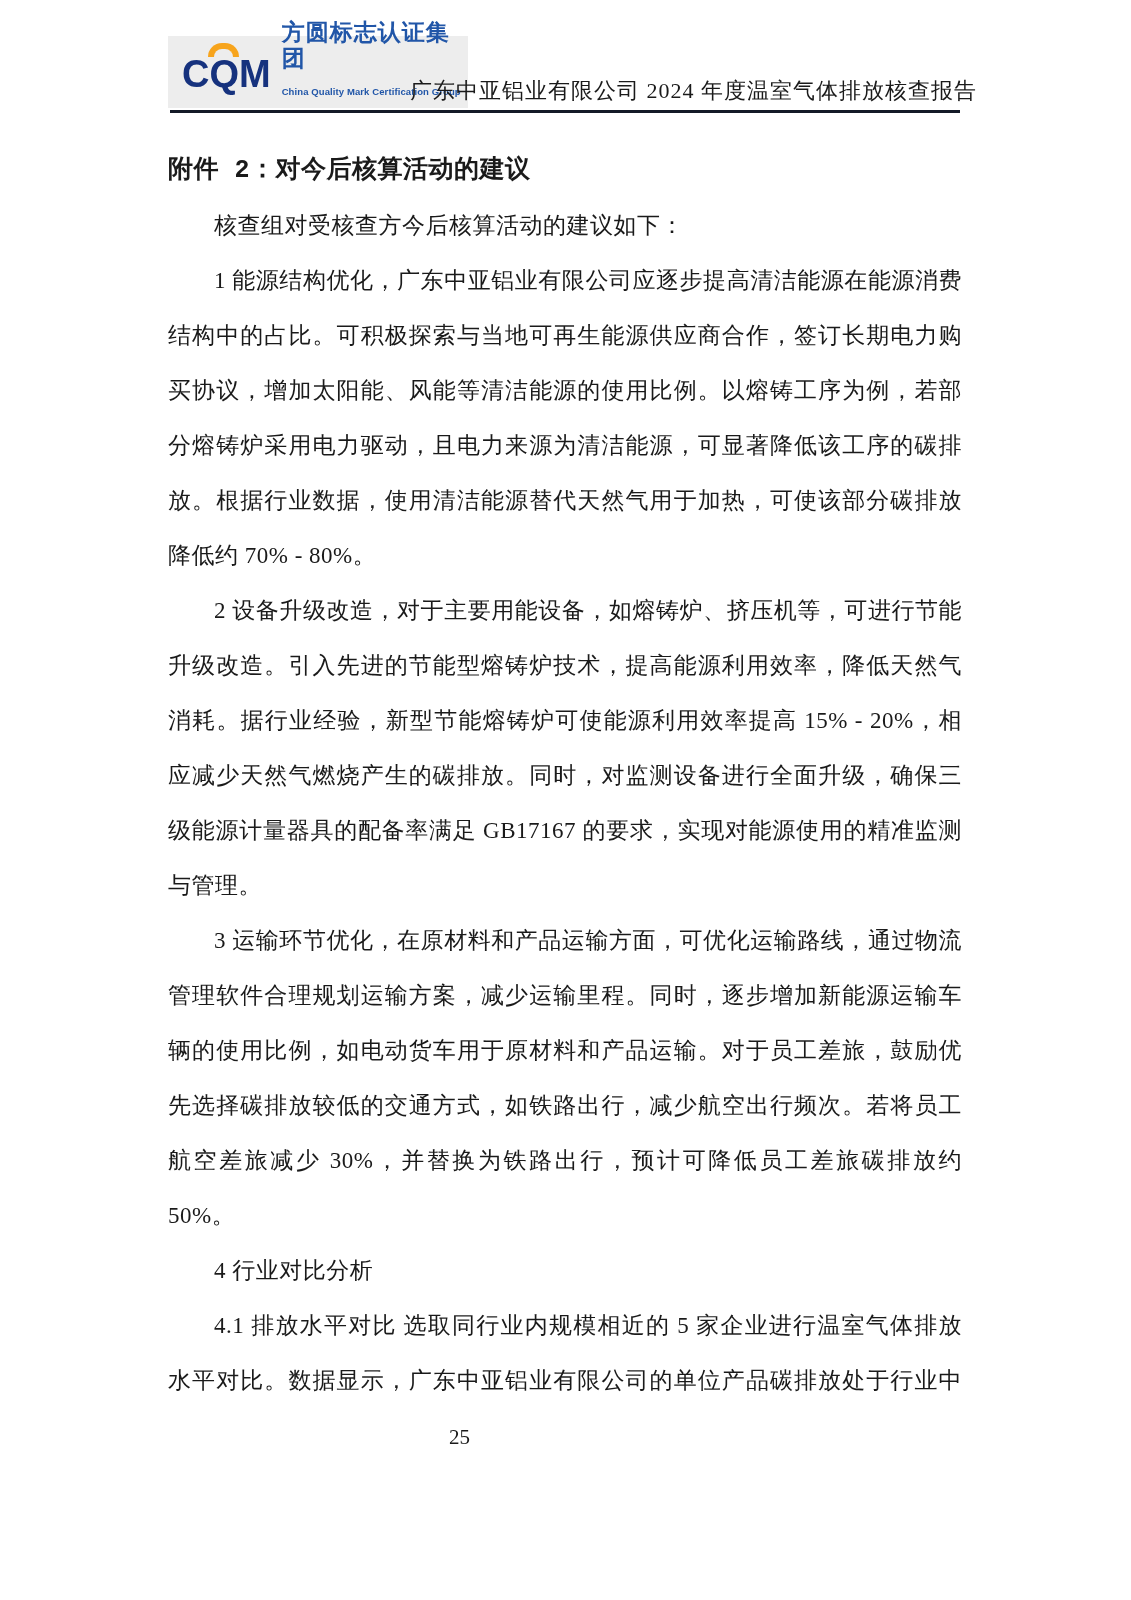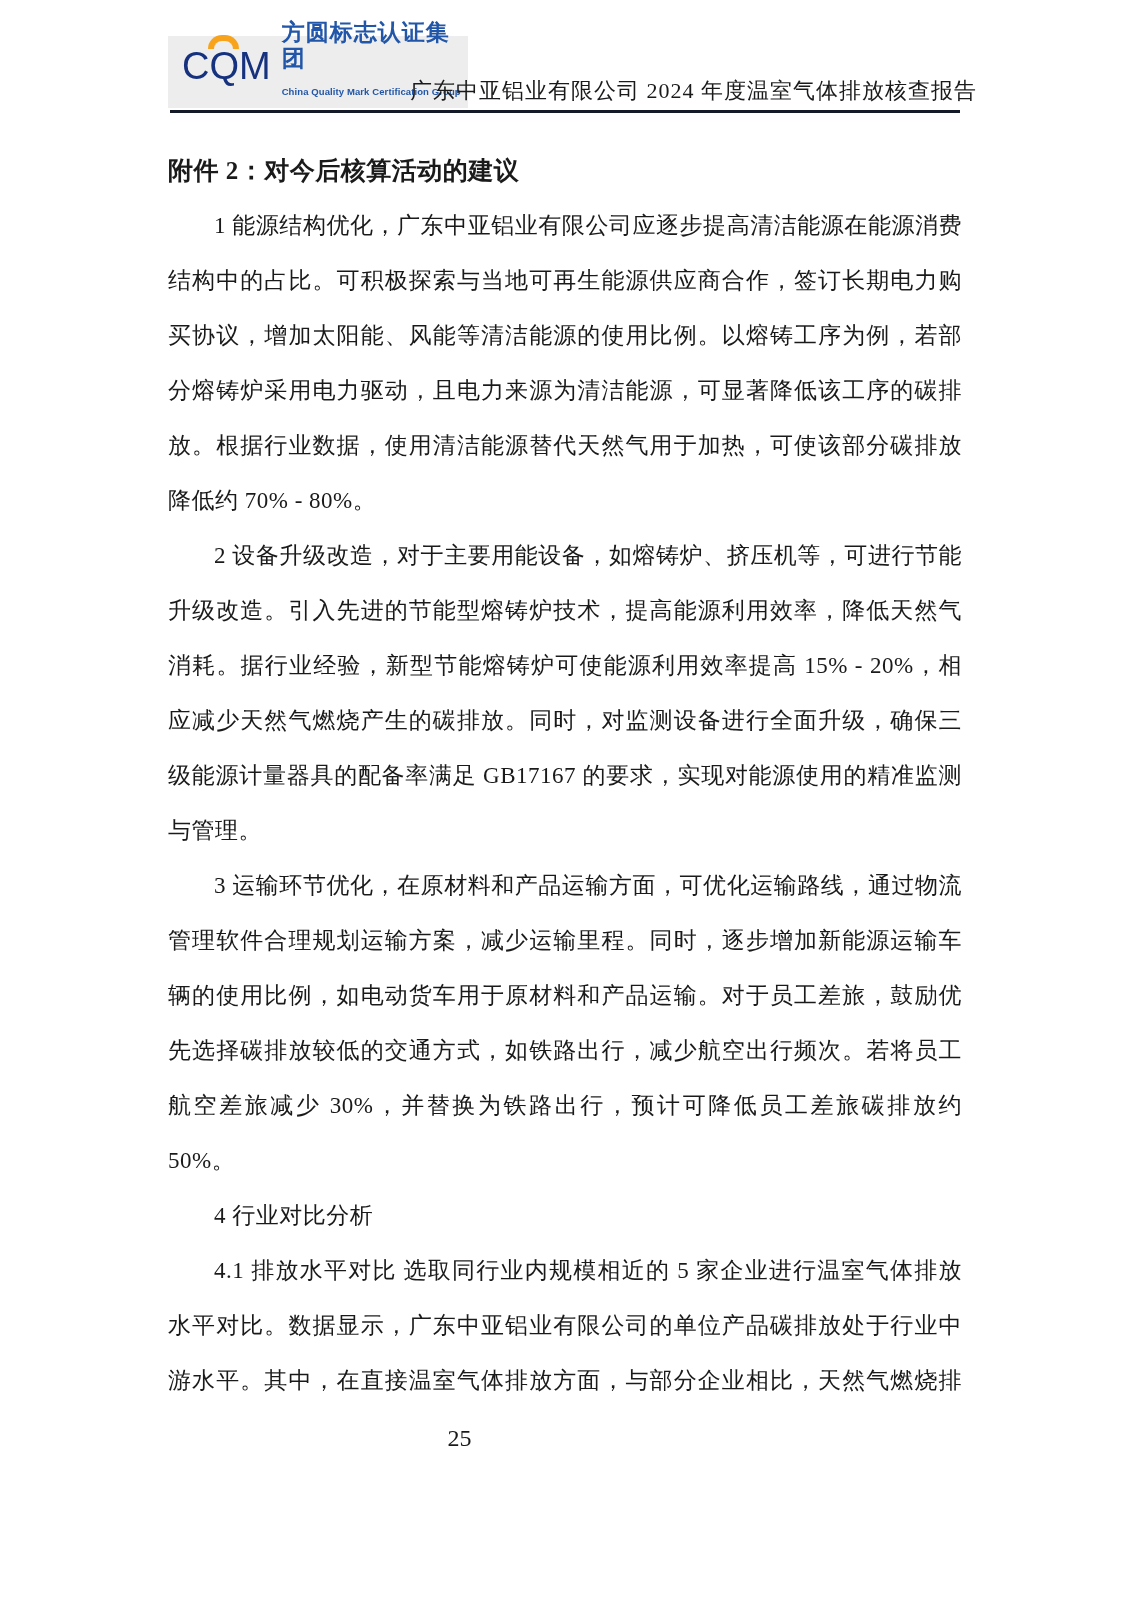--- a/index.html
+++ b/index.html
@@ -26,25 +26,25 @@
   .logo-box{
     position:absolute;left:168px;top:36px;
     width:300px;height:72px;
     background:var(--logo-bg);
     display:flex;align-items:flex-end;
     padding:8px 12px 10px 14px;gap:11px;
   }
   .logo-mark{
     position:relative;
     font-family:"Liberation Sans","DejaVu Sans",sans-serif;
-    font-weight:400;
+    font-weight:700;
     font-size:38px;line-height:1;
     letter-spacing:0px;
     color:var(--logo-navy);
-    margin-bottom:13px;
+    margin-bottom:5px;
   }
   .logo-arc{
     position:absolute;
     left:26px;top:-12px;
     width:31px;height:14px;
     border:6px solid var(--logo-orange);
     border-bottom:none;
     border-radius:16px 16px 0 0;
   }
   .logo-textcol{
@@ -80,32 +80,33 @@
     width:794px;height:1272px;
     overflow:hidden;
     font-size:23px;
     line-height:55px;
   }
   .content h1{
     font-size:25px;
     font-weight:700;
     line-height:55px;
     letter-spacing:0.5px;
+    font-family:Liberation Mono, monospace;
   }
   .content p{
     text-align:justify;
     text-justify:inter-ideograph;
     text-indent:2em;
     letter-spacing:0.5px;
   }
   
   .footer{
     position:absolute;left:0;top:1425px;width:919px;
     text-align:center;
-    font-size:24px;
+    font-size:21px;
     color:var(--text);
   }
 </style>
 </head>
 <body>
 
 <div class="page">
 
   <div class="header">
     <div class="logo-box">
@@ -117,20 +118,21 @@
         <div class="logo-cn">方圆标志认证集团</div>
         <div class="logo-en">China Quality Mark Certification Group</div>
       </div>
     </div>
     <div class="doc-title">广东中亚铝业有限公司 2024 年度温室气体排放核查报告</div>
     <div class="header-rule"></div>
   </div>
 
   <div class="content">
     <h1>附件 2：对今后核算活动的建议</h1>
+    <p>核查组对受核查方今后核算活动的建议如下：</p>
     <p>1 能源结构优化，广东中亚铝业有限公司应逐步提高清洁能源在能源消费结构中的占比。可积极探索与当地可再生能源供应商合作，签订长期电力购买协议，增加太阳能、风能等清洁能源的使用比例。以熔铸工序为例，若部分熔铸炉采用电力驱动，且电力来源为清洁能源，可显著降低该工序的碳排放。根据行业数据，使用清洁能源替代天然气用于加热，可使该部分碳排放降低约 70% - 80%。</p>
     <p>2 设备升级改造，对于主要用能设备，如熔铸炉、挤压机等，可进行节能升级改造。引入先进的节能型熔铸炉技术，提高能源利用效率，降低天然气消耗。据行业经验，新型节能熔铸炉可使能源利用效率提高 15% - 20%，相应减少天然气燃烧产生的碳排放。同时，对监测设备进行全面升级，确保三级能源计量器具的配备率满足 GB17167 的要求，实现对能源使用的精准监测与管理。</p>
     <p>3 运输环节优化，在原材料和产品运输方面，可优化运输路线，通过物流管理软件合理规划运输方案，减少运输里程。同时，逐步增加新能源运输车辆的使用比例，如电动货车用于原材料和产品运输。对于员工差旅，鼓励优先选择碳排放较低的交通方式，如铁路出行，减少航空出行频次。若将员工航空差旅减少 30%，并替换为铁路出行，预计可降低员工差旅碳排放约 50%。</p>
     <p>4 行业对比分析</p>
     <p>4.1 排放水平对比 选取同行业内规模相近的 5 家企业进行温室气体排放水平对比。数据显示，广东中亚铝业有限公司的单位产品碳排放处于行业中游水平。其中，在直接温室气体排放方面，与部分企业相比，天然气燃烧排放占比较高，这与企业的生产工艺和能源结构相关；在运输产生的间接温室气体排放</p>
   </div>
 
   <div class="footer">
     <span>25</span>
   </div>

